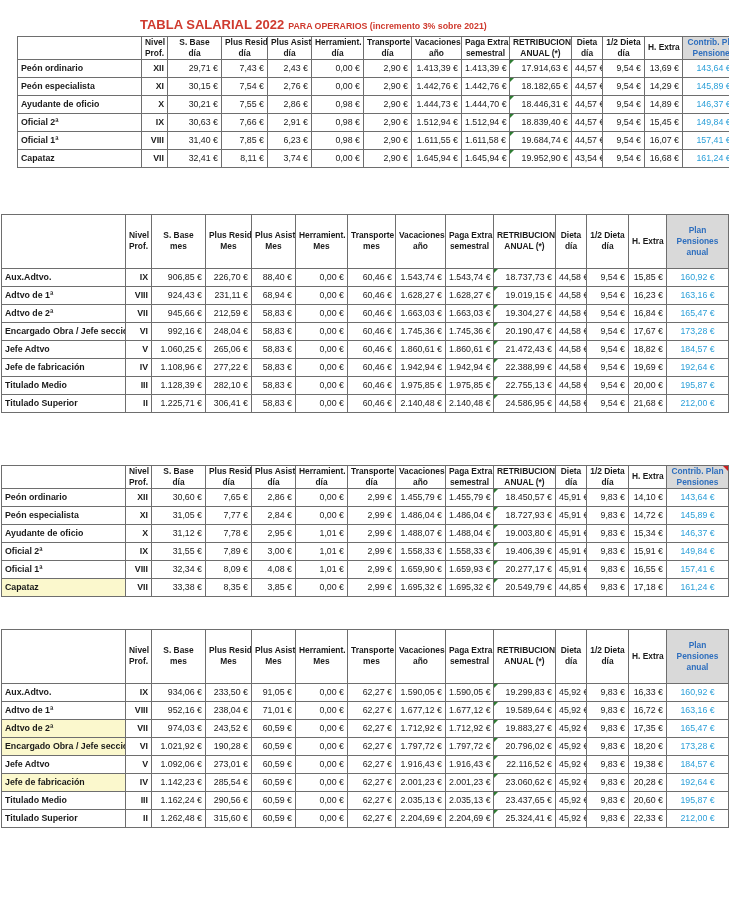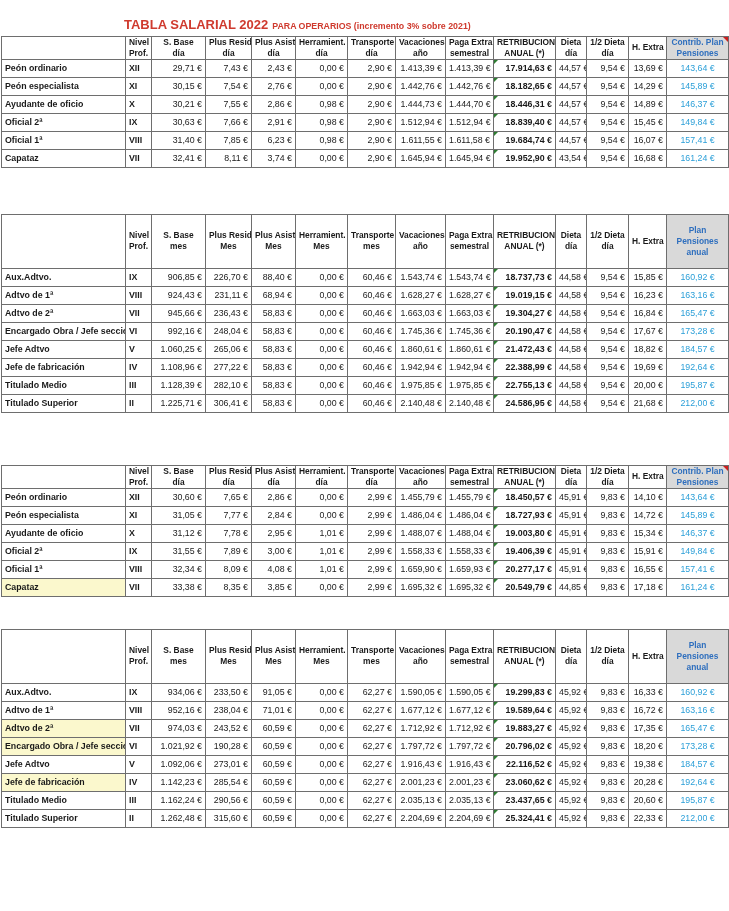--- a/index.html
+++ b/index.html
@@ -4,21 +4,21 @@
 <style>
   html,body{margin:0;padding:0;background:#ffffff;}
   body{
     width:729px;
     font-family:"Liberation Sans", sans-serif;
     color:#1a1a1a;
     -webkit-font-smoothing:antialiased;
   }
   .page{padding:16px 1px 10px 1px;}
   section.tabla{margin-top:46px;}
-  section.tabla:first-of-type{margin-top:2px;}
+  section.tabla:first-of-type{margin-top:2px;padding-left:16px;}
   section.tabla:nth-of-type(3){margin-top:52px;}
   section.tabla:nth-of-type(4){margin-top:32px;}
 
   h2.title{
     margin:0 0 3px 123px;
     font-size:13px;
     line-height:14px;
     font-weight:bold;
     color:#cf3a2e;
     white-space:nowrap;
@@ -58,23 +58,23 @@
     background:#d9d9d9;
     color:#2f6fbe;
     position:relative;
   }
   .red-corner{
     position:absolute;top:0;right:0;width:0;height:0;
     border-top:5px solid #cc1f1f;border-left:5px solid transparent;
   }
   td.label{font-weight:bold;text-align:left;padding-left:2px;}
   td.label.hl{background:#fbf8cd;}
-  td.nivel{font-weight:bold;text-align:left;margin-top:27px;}
+  td.nivel{font-weight:bold;text-align:right;margin-top:27px;}
   td.num{text-align:right;}
-  td.retrib{font-weight:bold;position:relative;}
+  td.retrib{font-weight:normal;position:relative;}
   .green-corner{
     position:absolute;top:0;left:0;width:0;height:0;
     border-top:4px solid #2e7d32;border-right:4px solid transparent;
   }
   td.plan{color:#2b9fd8;text-align:center;}
 </style>
 </head>
 <body>
 
 <div class="page">
@@ -361,21 +361,21 @@
             <td class="num retrib"><span class="green-corner"></span>19.019,15 €</td>
             <td class="num">44,58 €</td>
             <td class="num">9,54 €</td>
             <td class="num">16,23 €</td>
             <td class="num plan">163,16 €</td>
           </tr>
           <tr>
             <td class="label">Adtvo de 2ª</td>
             <td class="nivel">VII</td>
             <td class="num">945,66 €</td>
-            <td class="num">236,43 €</td>
+            <td class="num">212,59 €</td>
             <td class="num">58,83 €</td>
             <td class="num">0,00 €</td>
             <td class="num">60,46 €</td>
             <td class="num">1.663,03 €</td>
             <td class="num">1.663,03 €</td>
             <td class="num retrib"><span class="green-corner"></span>19.304,27 €</td>
             <td class="num">44,58 €</td>
             <td class="num">9,54 €</td>
             <td class="num">16,84 €</td>
             <td class="num plan">165,47 €</td>

